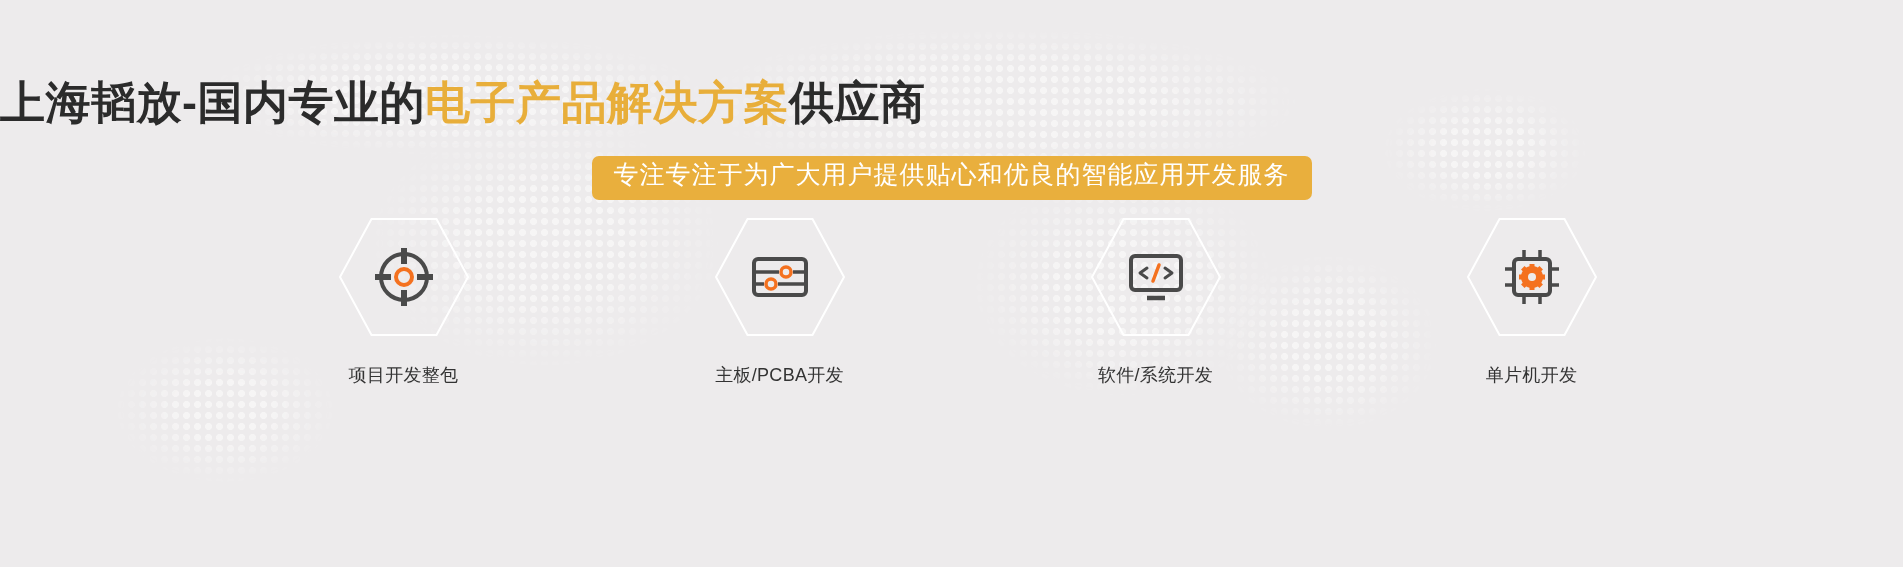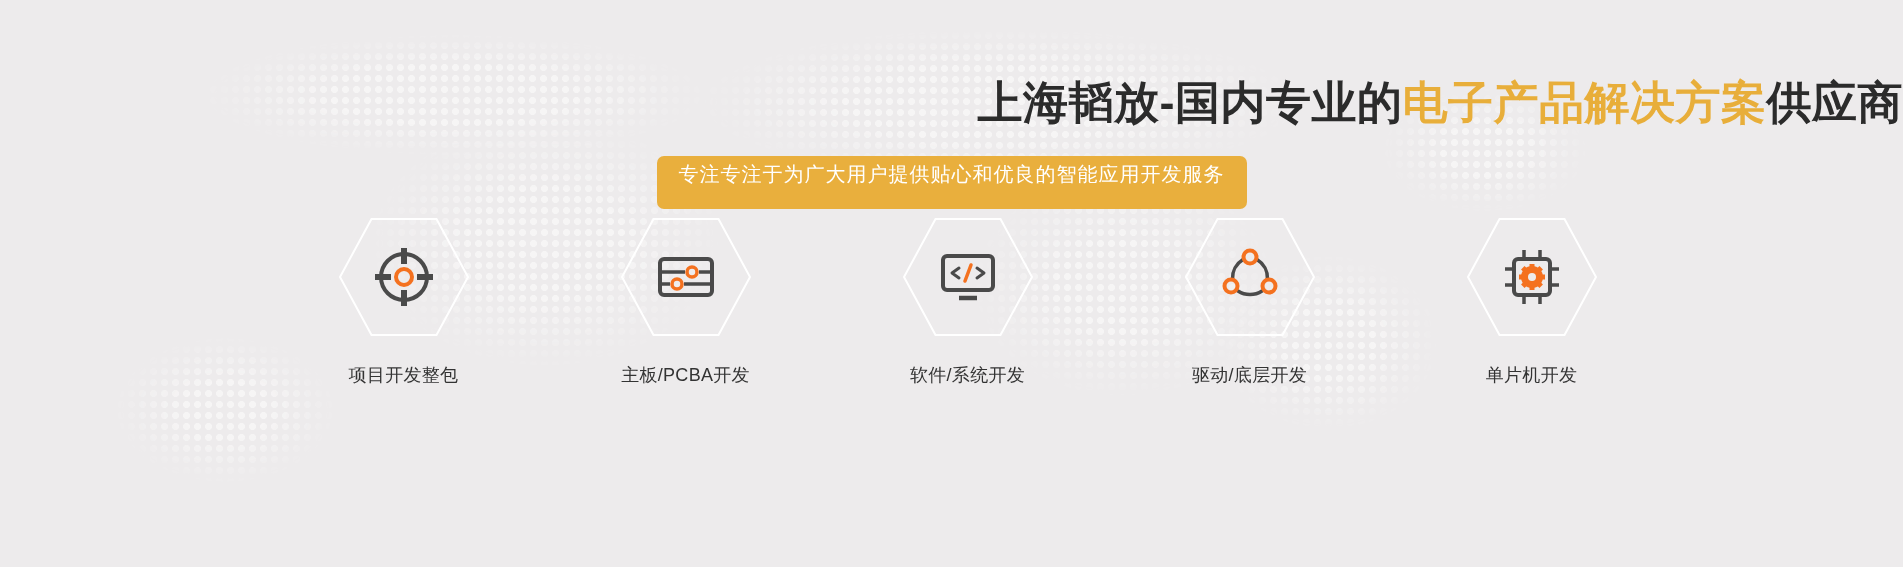--- a/index.html
+++ b/index.html
@@ -42,42 +42,42 @@
             mask-image:radial-gradient(ellipse 140px 85px at 45% 50%,#000 28%,transparent 72%);}
   .dots.d7{left:60px;top:300px;width:330px;height:220px;
     -webkit-mask-image:radial-gradient(ellipse 150px 100px at 50% 50%,#000 26%,transparent 72%);
             mask-image:radial-gradient(ellipse 150px 100px at 50% 50%,#000 26%,transparent 72%);}
 
   
   #content{position:absolute;left:0;top:0;width:1903px;height:567px;}
 
   .headline{
     position:absolute;left:0;top:78px;width:1903px;
-    text-align:right;
+    text-align:left;
     font-size:45px;line-height:50px;font-weight:bold;
     color:#2b2b2b;letter-spacing:.5px;white-space:nowrap;
   }
   .headline .hl{color:#e8ae3a;}
 
   .subline{
     position:absolute;left:0;top:126px;width:1903px;
     text-align:center;
     font-size:17px;line-height:22px;
     color:#8d8d8d;letter-spacing:1.2px;white-space:nowrap;
   }
 
   .badge-wrap{
     position:absolute;left:0;top:156px;width:1903px;
     text-align:center;
   }
   .badge{
     display:inline-block;
     background:#e9af3d;color:#ffffff;
-    font-size:20px;line-height:22px;
-    padding:7px 22px 24px;
+    font-size:25px;line-height:22px;
+    padding:7px 22px 15px;
     border-radius:7px;
     letter-spacing:1px;white-space:nowrap;
   }
 
   
   .hex-row{
     position:absolute;left:316px;top:218px;width:1303px;height:170px;
     display:flex;justify-content:space-between;align-items:flex-start;
   }
   .hex-cell{
@@ -169,38 +169,20 @@
               <line x1="23" y1="53" x2="41" y2="53" stroke="#4a4a4a" stroke-width="4.5"></line>
               <polyline points="23,23 16,28 23,33" fill="none" stroke="#4a4a4a" stroke-width="3" stroke-linecap="round" stroke-linejoin="round"></polyline>
               <polyline points="41,23 48,28 41,33" fill="none" stroke="#4a4a4a" stroke-width="3" stroke-linecap="round" stroke-linejoin="round"></polyline>
               <line x1="35" y1="20" x2="29" y2="36" stroke="#f4711f" stroke-width="3.5" stroke-linecap="round"></line>
             </svg>
           </span>
         </div>
         <div class="hex-label">软件/系统开发</div>
       </div>
 
-      <div class="hex-cell">
-        <div class="hex">
-          <svg class="hexbg" width="130" height="118" viewBox="0 0 130 118" aria-hidden="true">
-            <polygon points="32.5,1 97.5,1 129,59 97.5,117 32.5,117 1,59" fill="none" stroke="#ffffff" stroke-width="2"></polygon>
-          </svg>
-          <span class="glyph">
-            <svg width="64" height="64" viewBox="0 0 64 64">
-              <path d="M14.5 34 A22 22 0 0 1 25 14.5" fill="none" stroke="#4a4a4a" stroke-width="3.5" stroke-linecap="round"></path>
-              <path d="M39 14.5 A22 22 0 0 1 49.5 34" fill="none" stroke="#4a4a4a" stroke-width="3.5" stroke-linecap="round"></path>
-              <path d="M20 46 A22 22 0 0 0 44 46" fill="none" stroke="#4a4a4a" stroke-width="3.5" stroke-linecap="round"></path>
-              <circle cx="32" cy="12" r="6.5" fill="none" stroke="#f4711f" stroke-width="4"></circle>
-              <circle cx="13" cy="41" r="6.5" fill="none" stroke="#f4711f" stroke-width="4"></circle>
-              <circle cx="51" cy="41" r="6.5" fill="none" stroke="#f4711f" stroke-width="4"></circle>
-            </svg>
-          </span>
-        </div>
-        <div class="hex-label">驱动/底层开发</div>
-      </div>
 
 
       <div class="hex-cell">
         <div class="hex">
           <svg class="hexbg" width="130" height="118" viewBox="0 0 130 118" aria-hidden="true">
             <polygon points="32.5,1 97.5,1 129,59 97.5,117 32.5,117 1,59" fill="none" stroke="#ffffff" stroke-width="2"></polygon>
           </svg>
           <span class="glyph">
             <svg width="64" height="64" viewBox="0 0 64 64">
               <rect x="14" y="14" width="36" height="36" rx="4" ry="4" fill="none" stroke="#4a4a4a" stroke-width="4"></rect>

